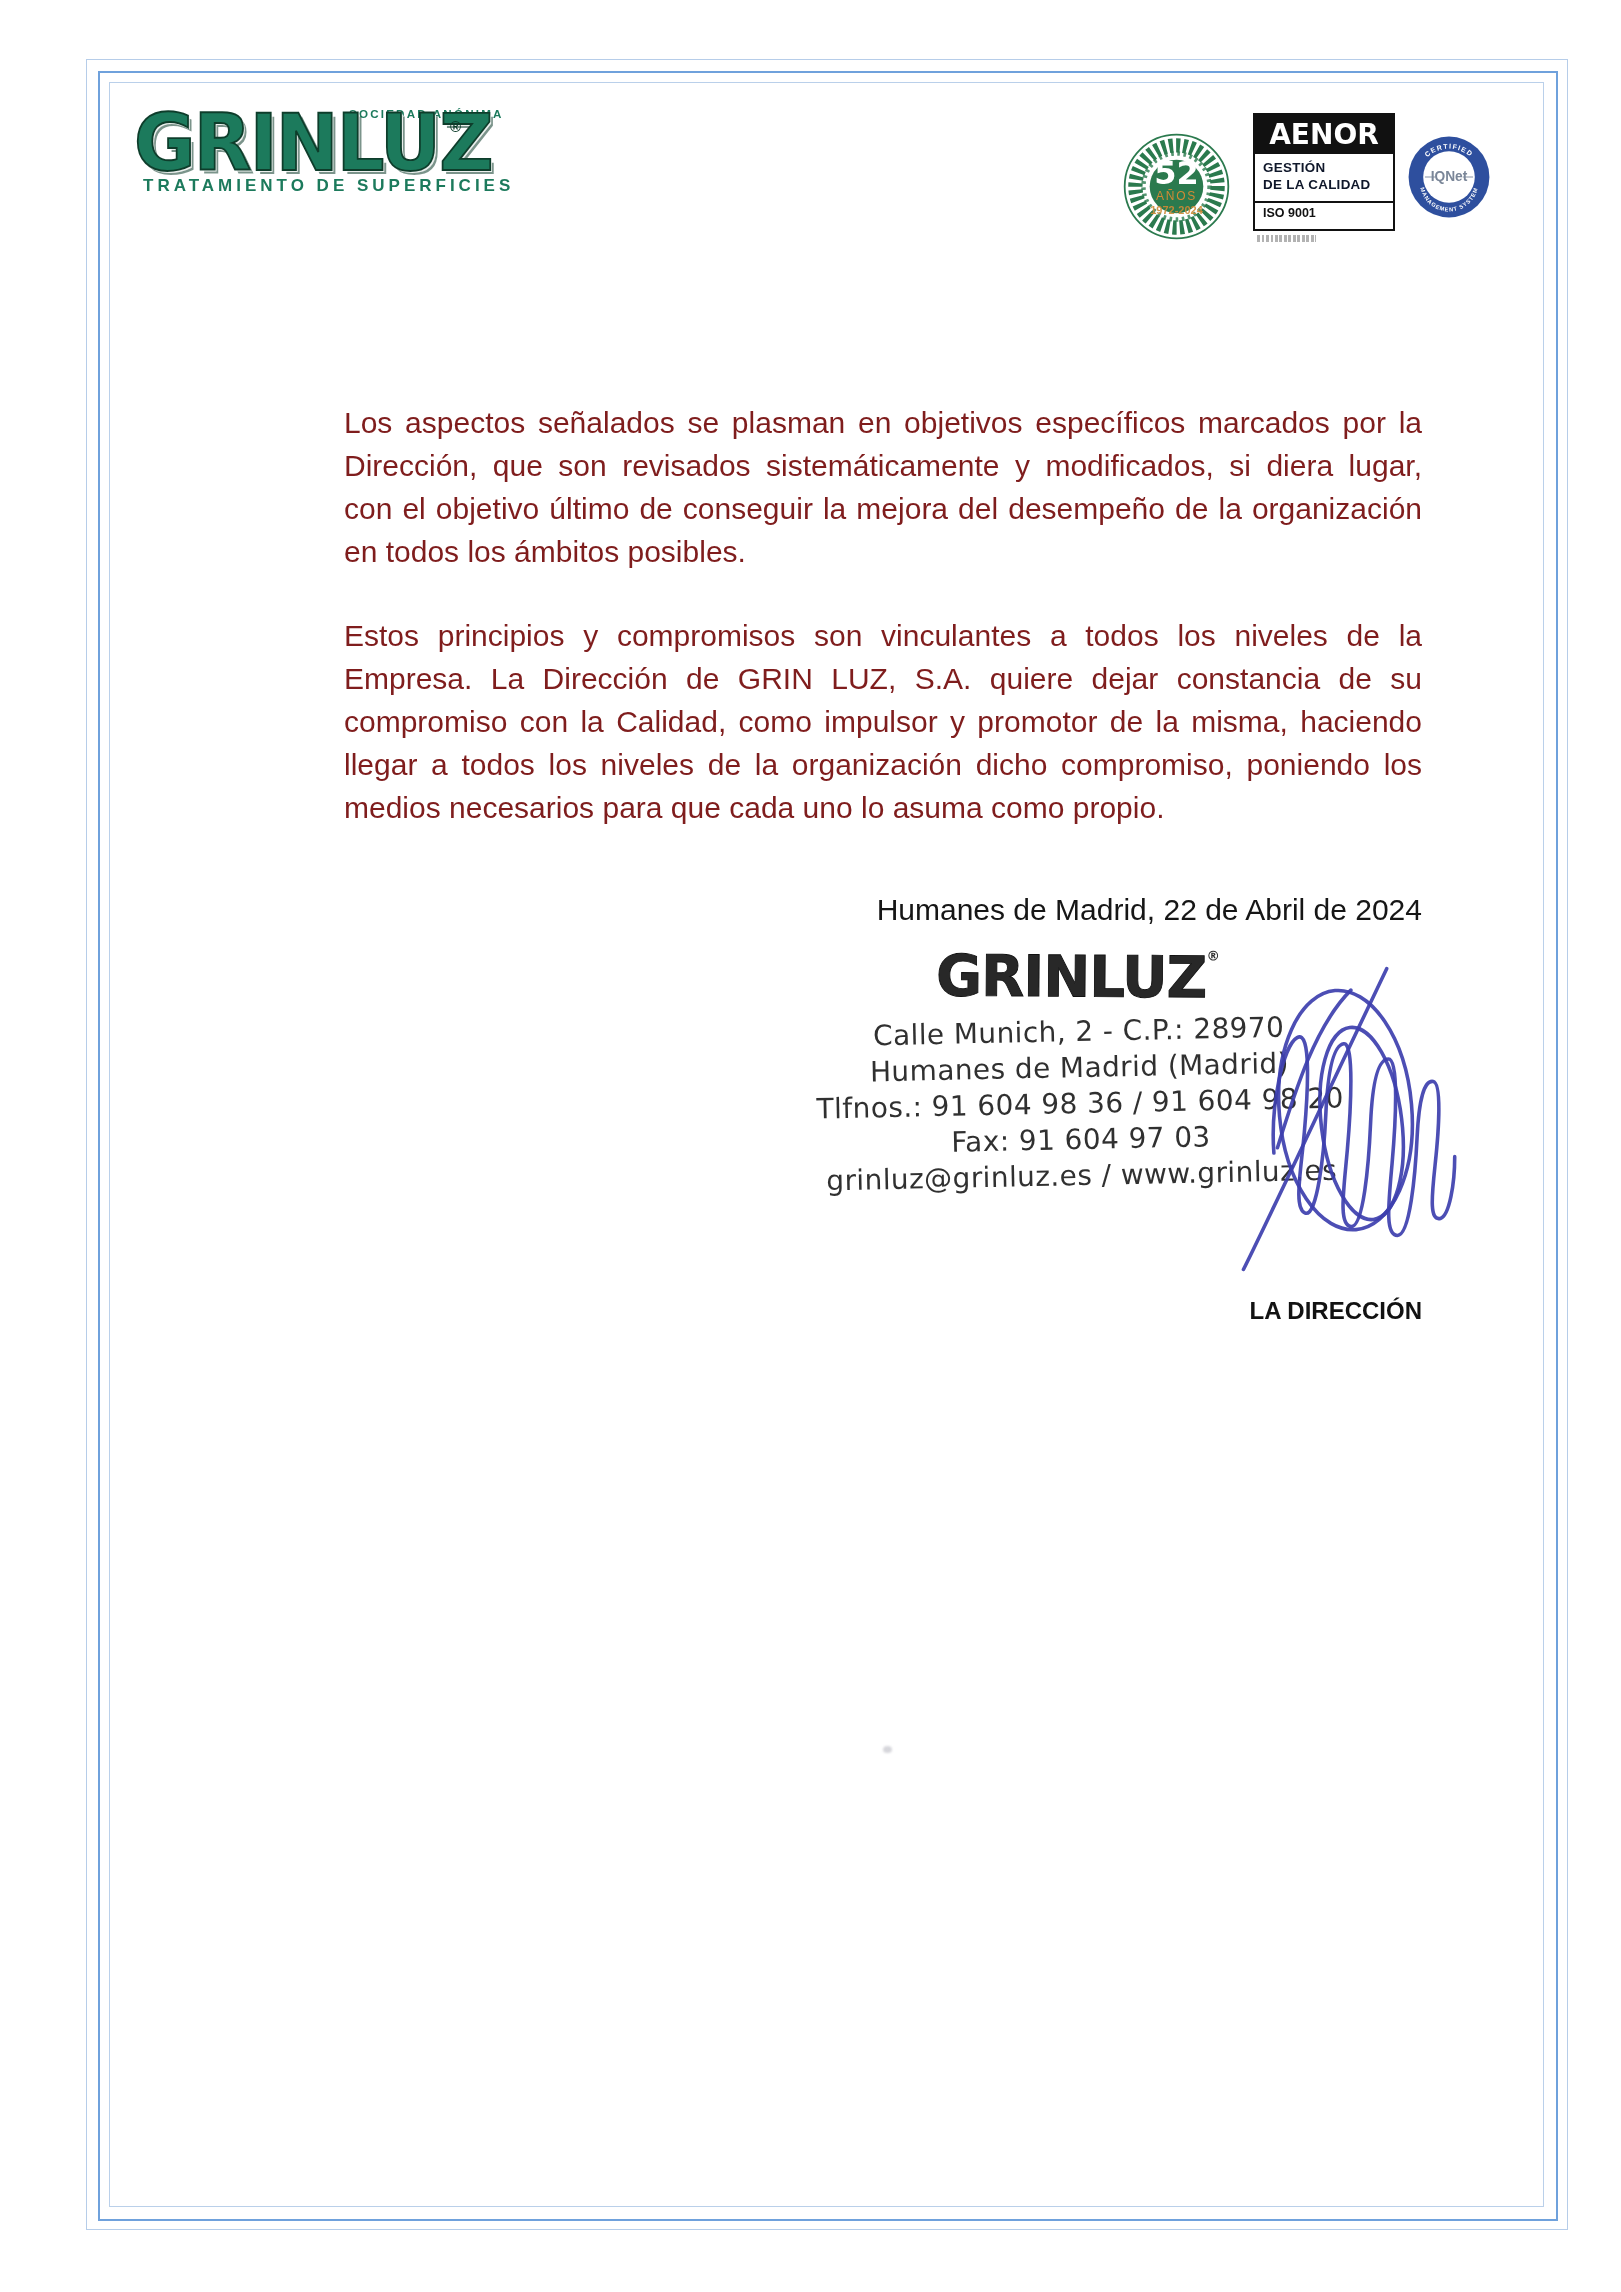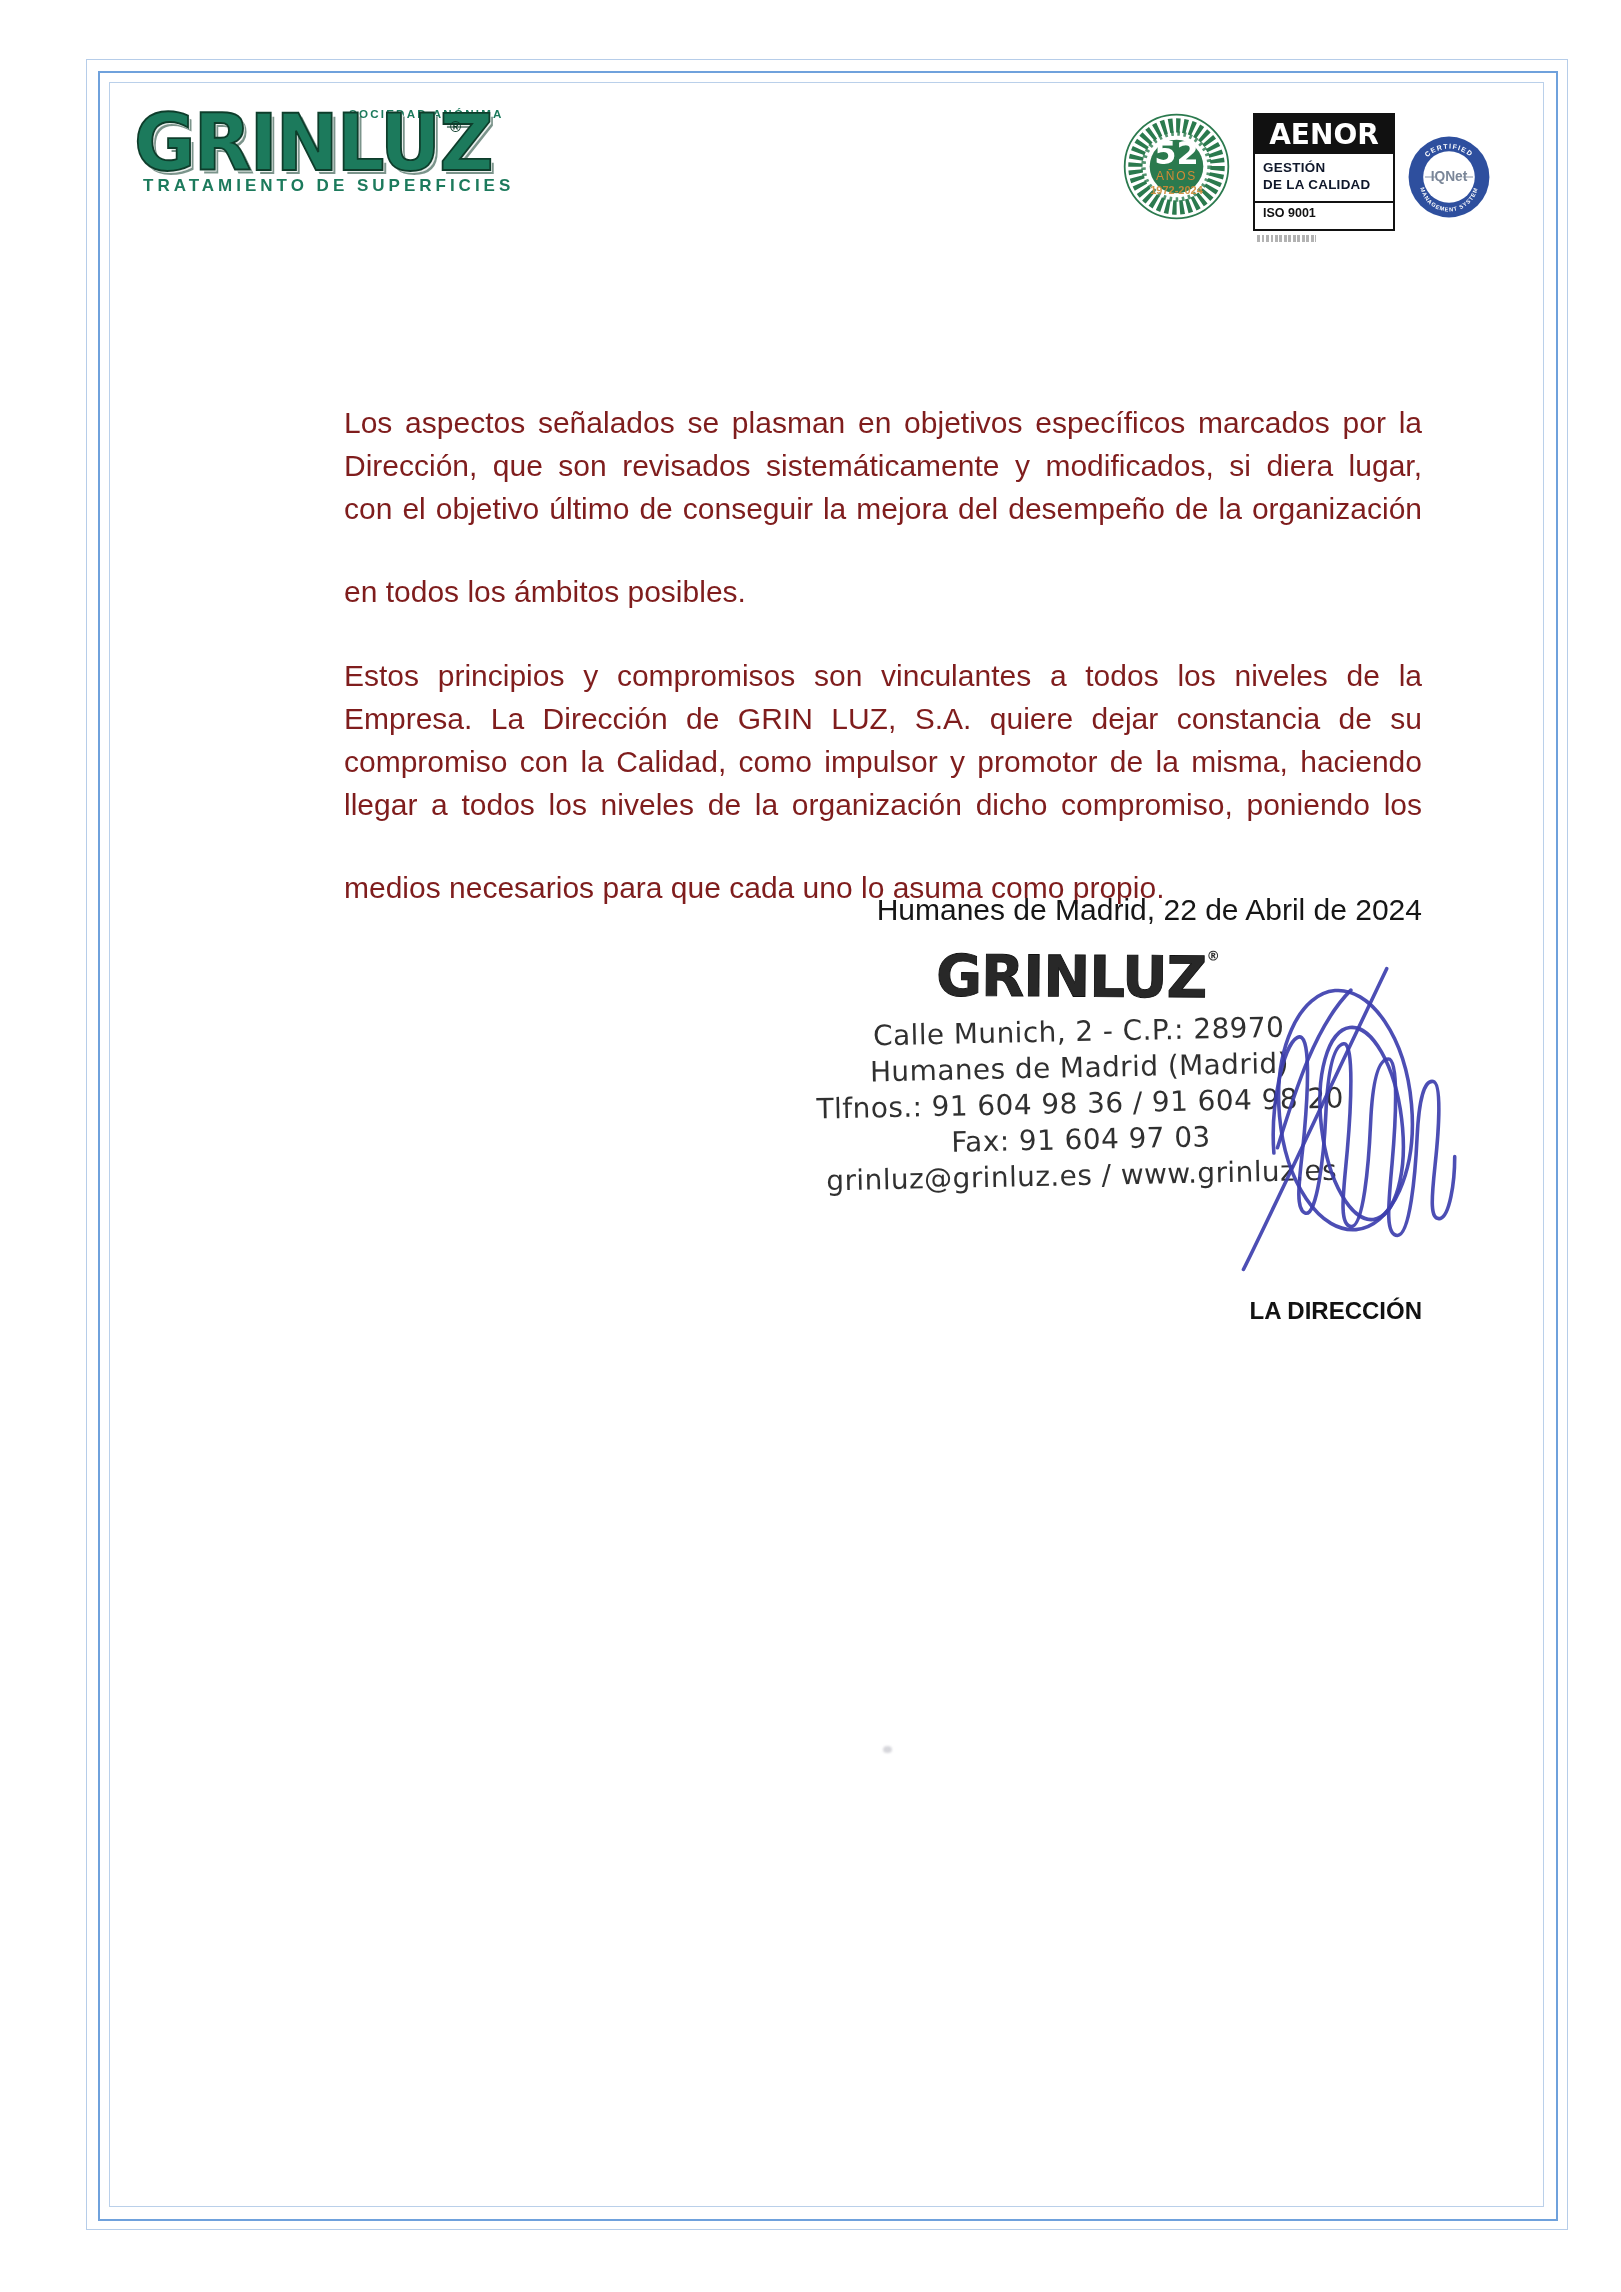--- a/index.html
+++ b/index.html
@@ -14,21 +14,21 @@
   .logo-tagline-top{position:absolute;left:349px;top:107px;font-size:11.6px;font-weight:bold;
       letter-spacing:2.2px;color:var(--logo_green,#1c7a5c);}
   .logo-word{position:absolute;left:134px;top:106px;font-size:75px;font-weight:bold;line-height:1;
       letter-spacing:-1.8px;color:var(--logo_green,#1c7a5c);-webkit-text-stroke:1.8px #0e3d2b;
       text-shadow:1.8px 1.8px 0 rgba(255,255,255,.85),3.6px 3.6px 0 rgba(14,61,43,.55);
       font-family:"DejaVu Sans",sans-serif;transform:scaleY(1.04);}
   .logo-reg{position:absolute;left:450px;top:118px;font-size:15px;color:#0e3d2b;font-weight:bold;}
   .logo-tagline-bottom{position:absolute;left:143px;top:176px;font-size:17px;font-weight:bold;
       letter-spacing:4px;color:var(--logo_green,#1c7a5c);}
   
-  .seal52{position:absolute;left:1122px;top:112px;width:109px;height:109px;}
+  .seal52{position:absolute;left:1122px;top:132px;width:109px;height:109px;}
   .seal52 svg{position:absolute;left:0;top:0;}
   .w-outer{fill:none;stroke:var(--seal_green,#2b7a4e);stroke-width:2;}
   .w-ring{fill:none;stroke:var(--seal_green,#2b7a4e);stroke-width:16;stroke-dasharray:4.5 3.5;}
   .w-ring2{fill:none;stroke:var(--seal_green,#2b7a4e);stroke-width:5;stroke-dasharray:3 4;opacity:.8;}
   .w-center{fill:var(--seal_green,#2b7a4e);}
   .seal52-text{position:absolute;left:0;top:0;width:109px;height:109px;display:flex;flex-direction:column;
       align-items:center;justify-content:center;text-align:center;}
   .seal52-num{font-size:32px;font-weight:bold;color:#fff;line-height:1;font-family:"DejaVu Sans",sans-serif;}
   .seal52-label{font-size:12px;font-weight:normal;color:var(--accent_orange,#d08a36);letter-spacing:1.8px;line-height:1.2;}
   .seal52-range{font-size:11px;font-weight:bold;color:var(--accent_orange,#d08a36);line-height:1.1;opacity:.9;}
@@ -49,21 +49,21 @@
   .iq-center{fill:#ffffff;}
   .iq-arc{font-size:8px;font-weight:bold;letter-spacing:1.5px;fill:#ffffff;font-family:"Liberation Sans",sans-serif;}
   .iq-arc.small{font-size:6.5px;letter-spacing:1px;}
   .iq-name{font-size:16px;font-weight:bold;fill:#7a8698;font-family:"Liberation Sans",sans-serif;}
   .iq-line{stroke:#9aa4b2;stroke-width:1.4;}
   
   .body-block{position:absolute;left:344px;top:401px;width:1078px;font-size:30px;line-height:43px;color:#7f1d1d;}
   .para{margin:0;}
   .para + .para{margin-top:41px;}
   .line{text-align:justify;text-align-last:justify;}
-  .line.last{text-align-last:left;margin-top:40px;}
+  .line.last{text-align-last:left;}
   .dateline{position:absolute;left:344px;top:893px;width:1078px;text-align:right;font-size:30px;color:#161616;}
   
   .stamp{position:absolute;left:811px;top:949px;width:537px;transform:rotate(-1.2deg);transform-origin:center;}
   .stamp-logo{position:relative;text-align:center;font-size:56px;font-weight:800;color:#181818;line-height:1;
       font-family:"DejaVu Sans",sans-serif;-webkit-text-stroke:0.9px #000;transform:rotate(1.6deg) scaleY(1.02);
       letter-spacing:-0.9px;opacity:.93;}
   .stamp-reg{font-size:13.4px;vertical-align:top;-webkit-text-stroke:0;}
   .stamp-line{position:relative;text-align:center;font-size:28px;color:#1f1f1f;line-height:36px;
       font-family:"DejaVu Sans",sans-serif;letter-spacing:0.4px;opacity:.92;}
   .stamp-line.first{margin-top:9px;}

